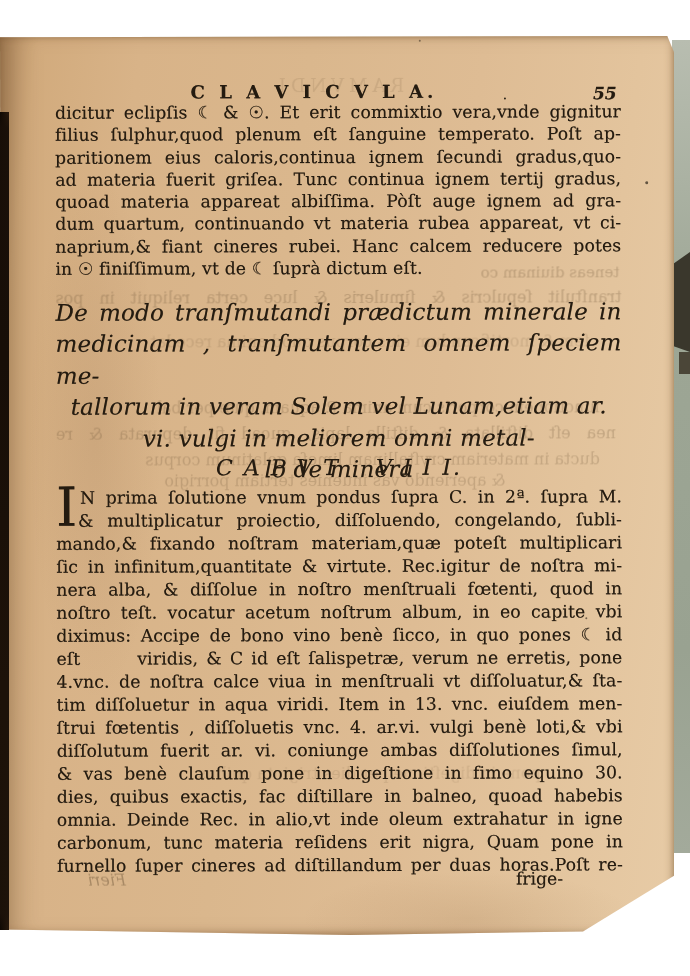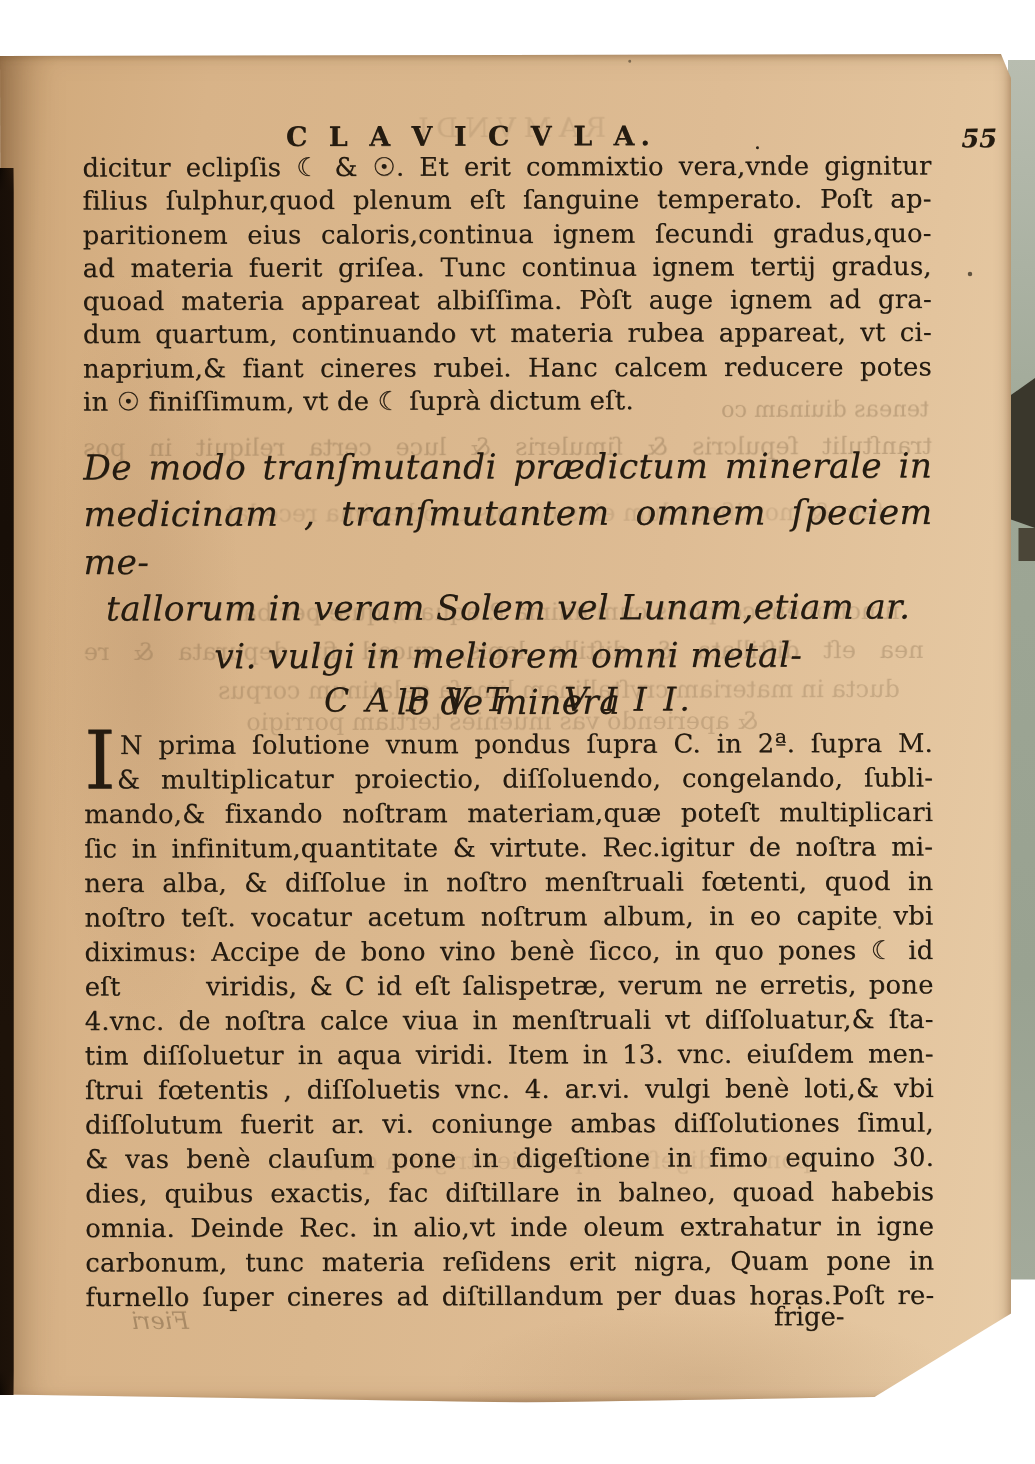--- a/index.html
+++ b/index.html
@@ -30,21 +30,21 @@
   .gutter { position:absolute; left:0; top:112px; width:9px; height:818px;
             background:linear-gradient(to bottom,rgba(25,15,8,0),rgba(25,15,8,.9) 2%,#170e07 30%,#1d1209 70%,rgba(29,18,9,.9) 98%,rgba(29,18,9,0)),
                        linear-gradient(to right,#0e0803,#2a1a0d); }
 
   .textstack { position:absolute; inset:0; transform:rotate(-0.15deg); transform-origin:340px 500px; }
 
   .ink { color:#241b10; text-shadow:.2px .2px .4px rgba(36,26,14,.5); }
 
   .header-title { position:absolute; left:100px; top:81px; width:430px; text-align:center;
                   font-weight:bold; font-size:18px; letter-spacing:4px; }
-  .pagenum { position:absolute; left:594px; top:84px; font-size:17px; font-weight:bold; font-style:italic;margin-left:48px; }
+  .pagenum { position:absolute; left:594px; top:84px; font-size:17px; font-weight:bold; font-style:italic; }
 
   .ln { font-size:17.2px; letter-spacing:.15px; text-align:justify; text-align-last:justify; }
   .ln.plain { text-align-last:left; }
   .p1 { position:absolute; left:56px; top:101px; width:566px; }
   .p1 .ln { line-height:22.3px; }
 
   .heading { position:absolute; left:56px; top:297px; width:566px; font-style:italic; }
   .hln { font-size:23px; line-height:31.4px; letter-spacing:.2px; }
   .hln.j { text-align:justify; text-align-last:justify; }
   .hln.c { text-align:center; }

